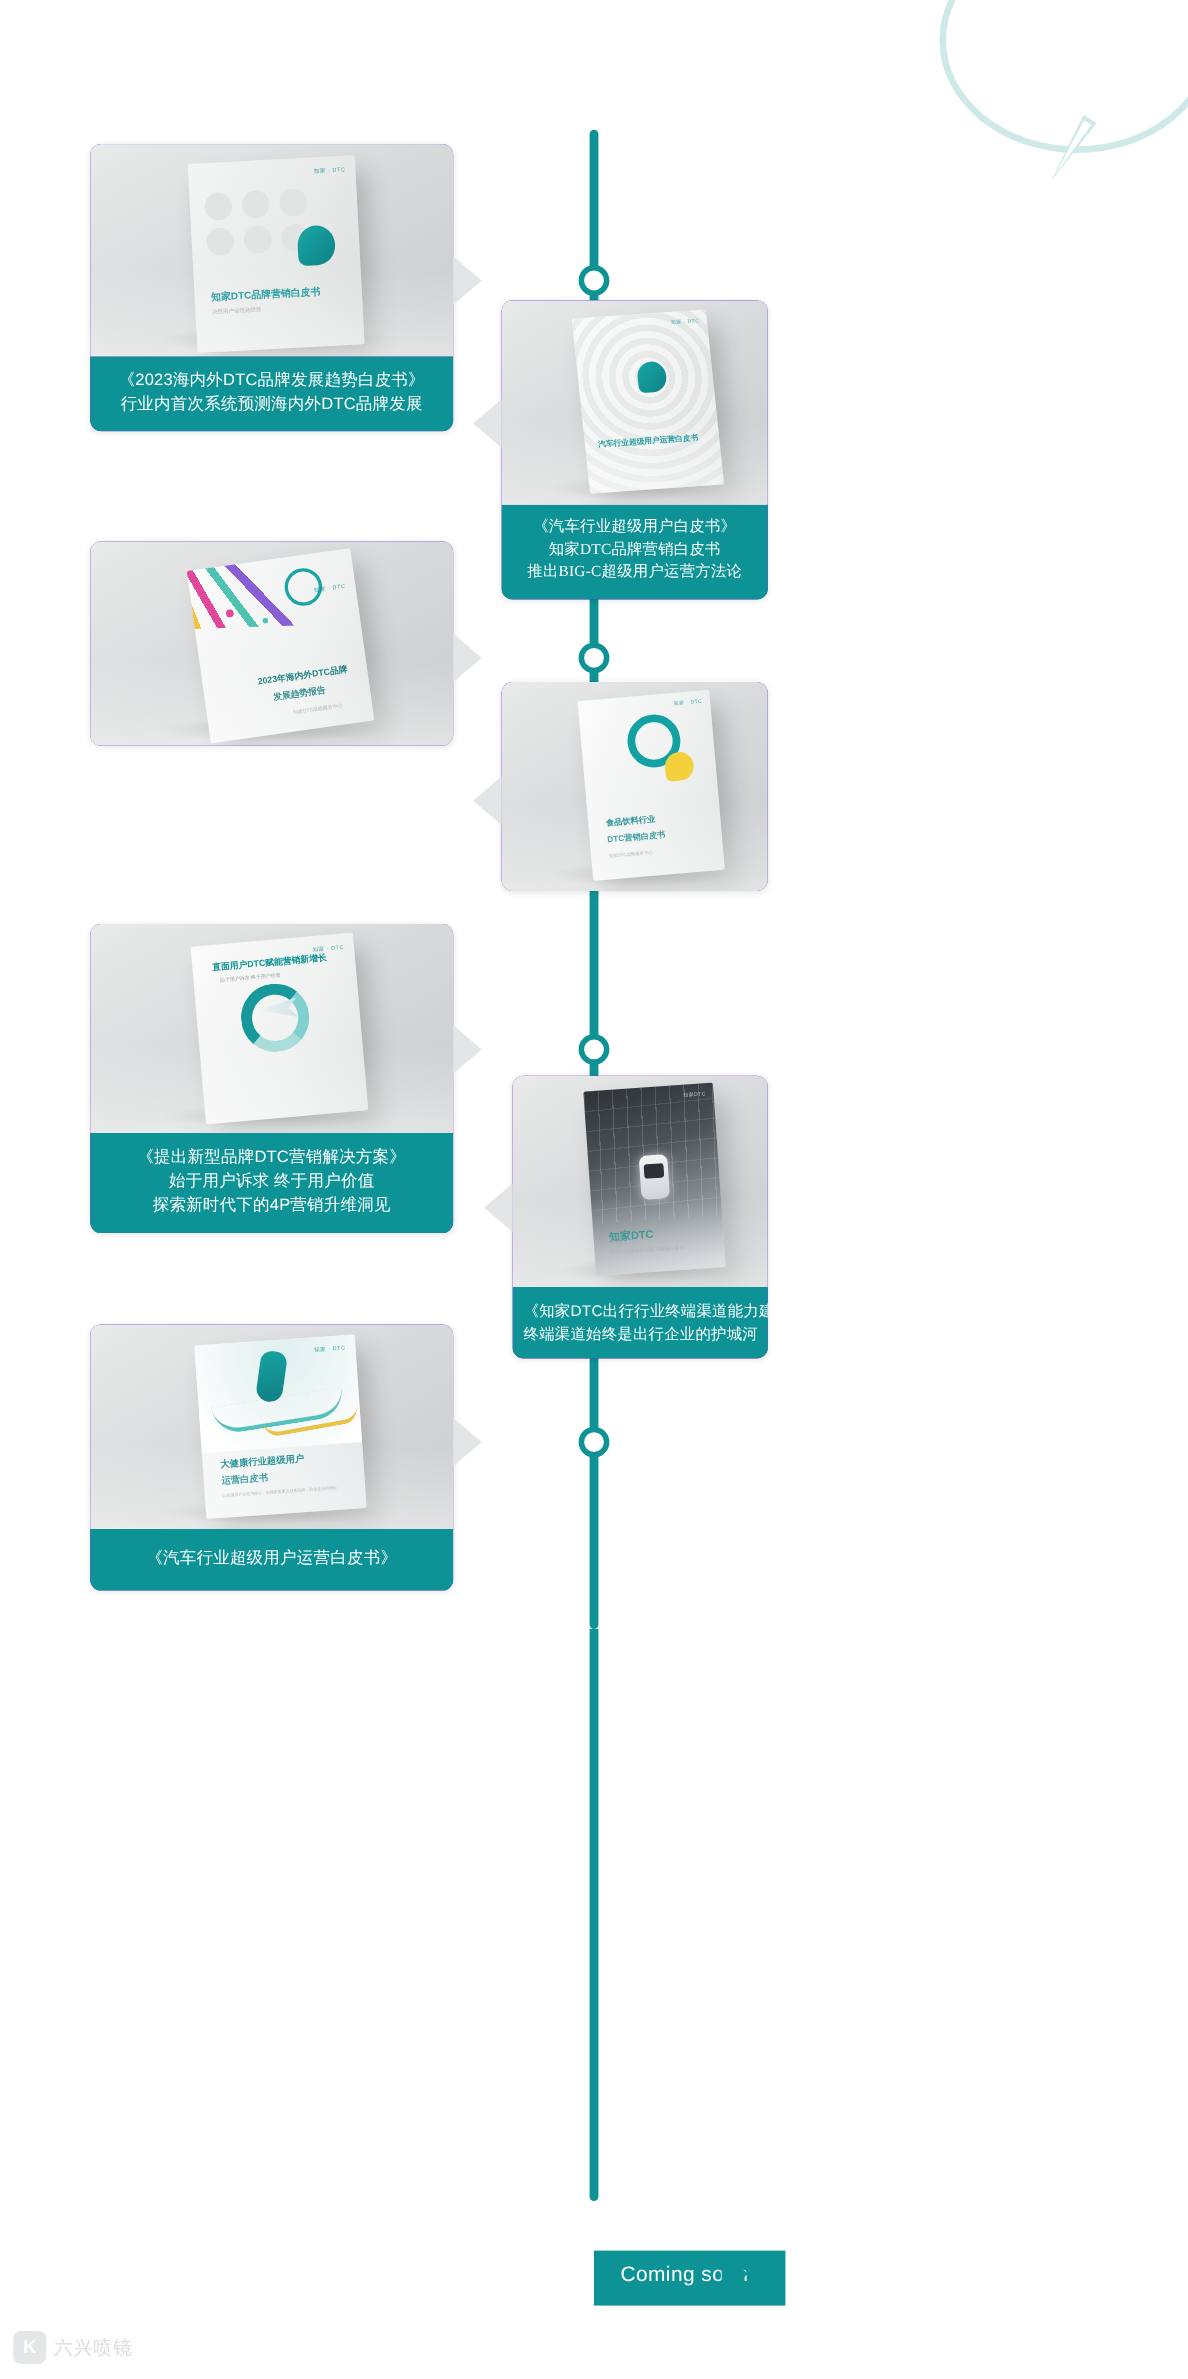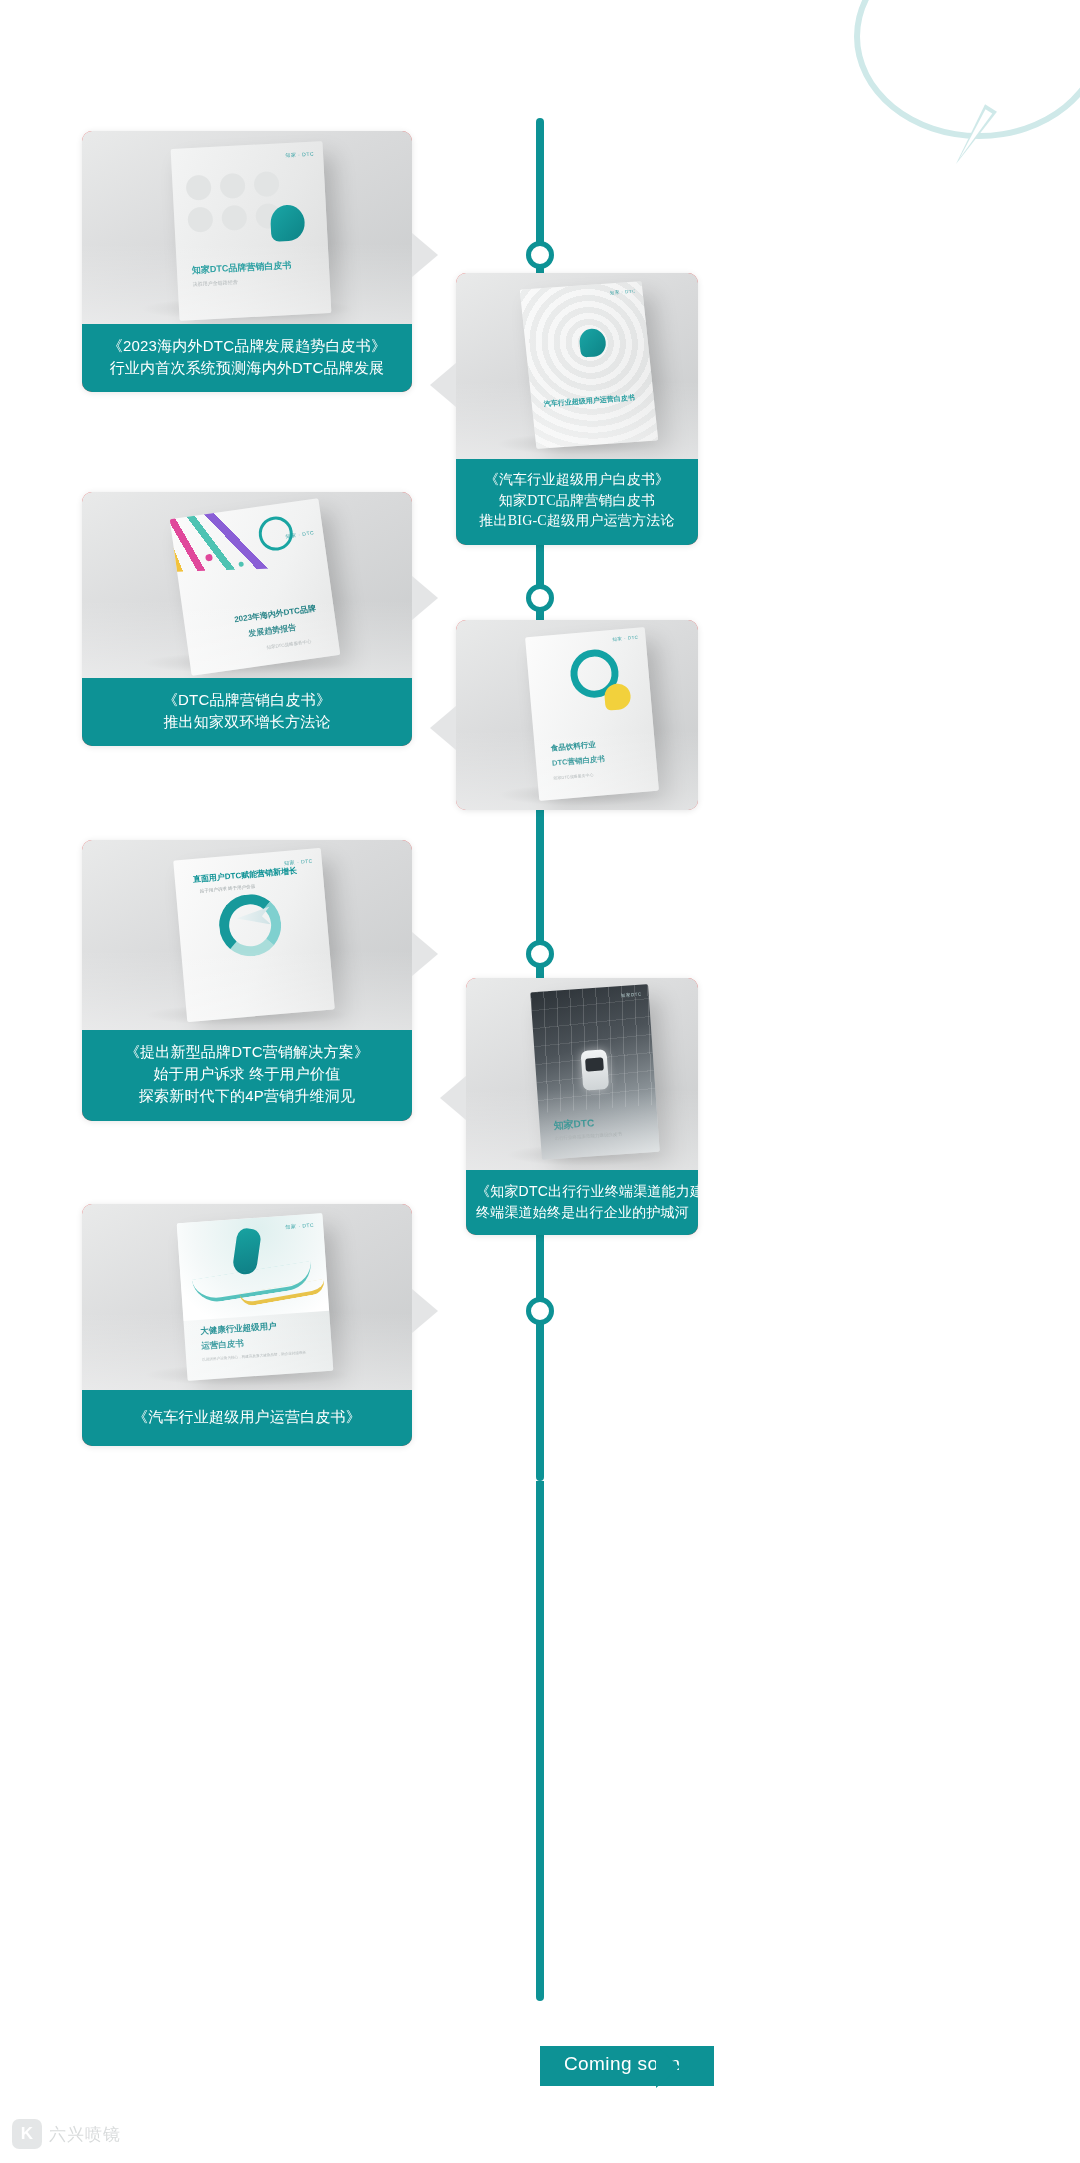--- a/index.html
+++ b/index.html
@@ -66,21 +66,21 @@
     width: 28px; height: 28px;
     border-radius: 50%;
     border: 5px solid #0d9295;
     background: #ffffff;
   }
 
   
   .card {
     position: absolute;
     width: 330px;
-    background: #ef4444;
+    background: #6d28d9;
     border-radius: 10px;
     overflow: hidden;
     box-shadow: 0 1px 6px rgba(0,0,0,0.10);
   }
   .card-photo {
     position: relative;
     width: 330px;
     background: linear-gradient(150deg, #e9eaea 0%, #d9dadb 45%, #c9cbcc 100%);
     overflow: hidden;
   }
@@ -145,21 +145,21 @@
     color: #0d9295;
     opacity: .8;
     letter-spacing: .5px;
     white-space: nowrap;
   }
 
   
   .coming {
     position: absolute;
     left: 540px; top: 2046px;
-    height: 40px;
+    height: 50px;
     background: #0d9295;
     color: #ffffff;
     display: flex; align-items: center;
     padding: 0 34px 4px 24px;
     font-size: 19px;
     letter-spacing: .4px;
   }
   .coming-arrow {
     position: absolute;
     left: 656px; top: 2046px;
@@ -271,24 +271,20 @@
         <div style="position:absolute;left:86px;top:12px;width:34px;height:34px;border-radius:50%;
              border:3px solid #19a5a2;"></div>
         <div style="position:absolute;left:30px;top:40px;width:7px;height:7px;border-radius:50%;background:#e0489b;"></div>
         <div style="position:absolute;left:62px;top:52px;width:5px;height:5px;border-radius:50%;background:#4ec3b3;"></div>
         <div class="bk-logo" style="right:9px;top:30px;font-size:5px;">知家 · DTC</div>
         <div class="bk-title" style="left:50px;top:104px;font-size:8px;color:#12787c;">2023年海内外DTC品牌</div>
         <div class="bk-title" style="left:62px;top:120px;font-size:8px;color:#12787c;">发展趋势报告</div>
         <div class="bk-sub" style="left:78px;top:138px;font-size:4.5px;">知家DTC战略服务中心</div>
       </div>
     </div>
-    <div class="card-caption">
-      <span class="ln">《DTC品牌营销白皮书》</span>
-      <span class="ln">推出知家双环增长方法论</span>
-    </div>
   </div>
   <div class="ptr ptr-right" style="left:412px; top:576px;"></div>
 
   <div class="card" style="left:456px; top:620px; width:242px;">
     <div class="card-photo" style="width:242px;height:190px;">
       <div class="book-shadow" style="left:42px; top:164px; width:168px; height:22px;"></div>
       <div class="book" style="left:76px; top:12px; width:120px; height:164px;
            background:linear-gradient(115deg,#fcfcfc 0%,#f0f1f1 55%,#e3e4e4 100%);
            transform: rotate(-5deg);">
         <div style="position:absolute;left:42px;top:18px;width:48px;height:48px;border-radius:50%;

